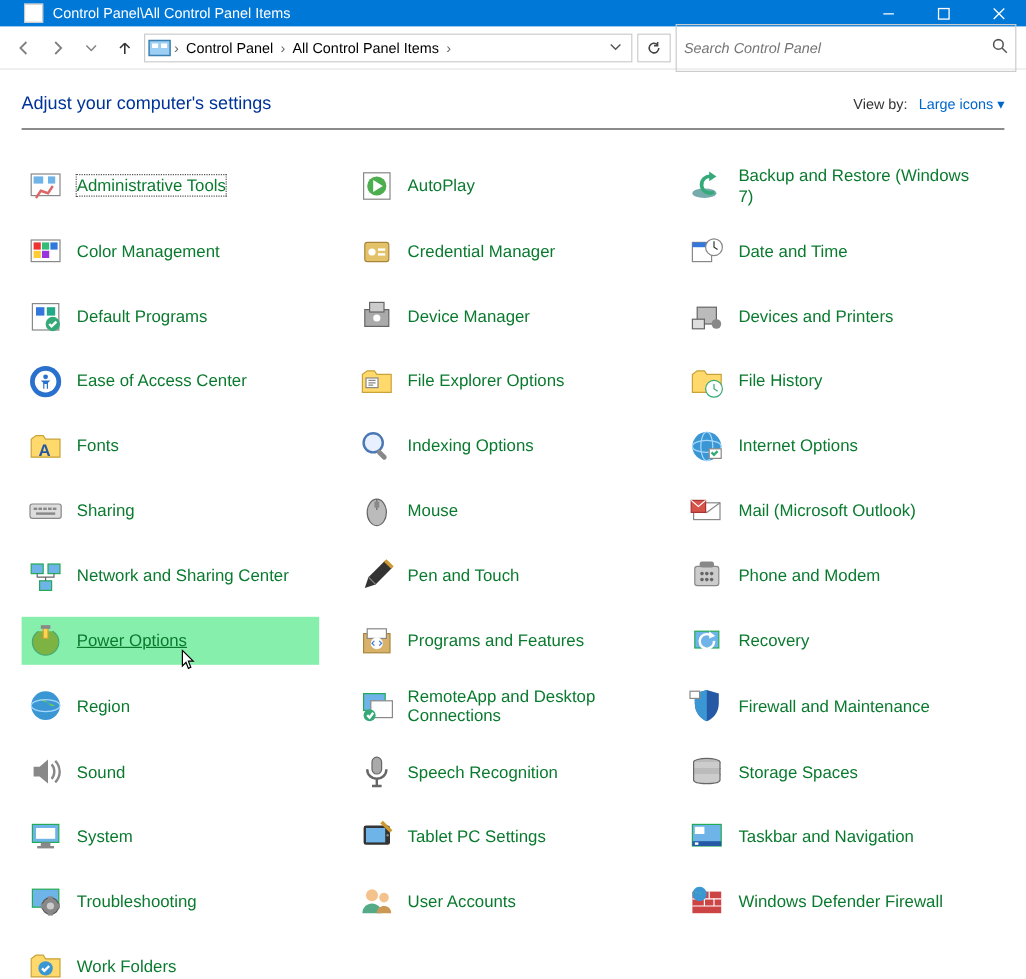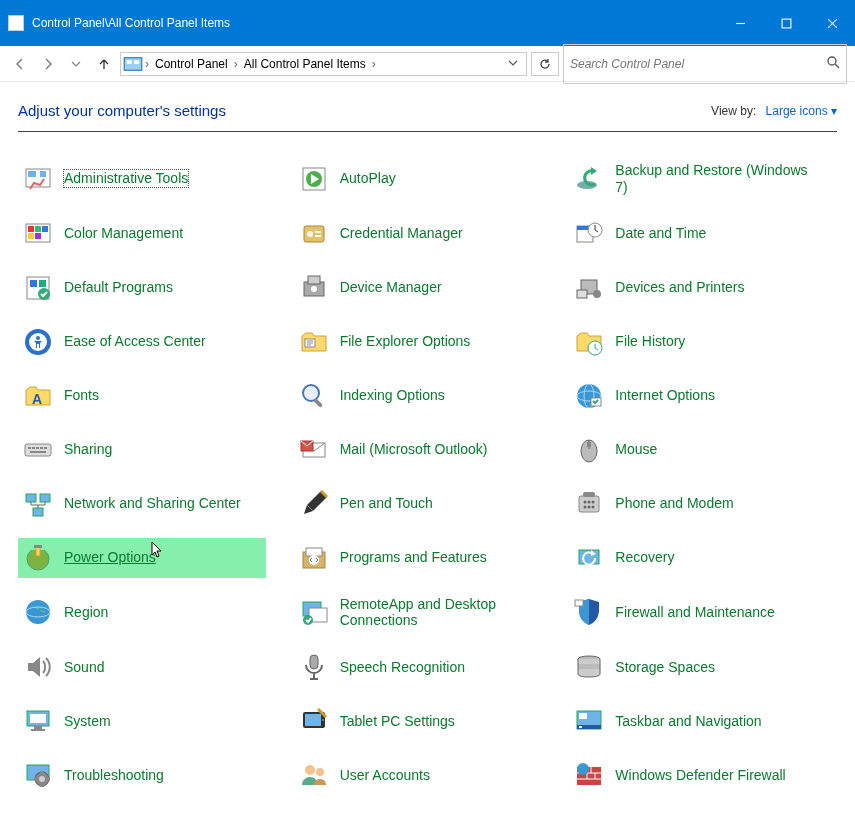--- a/index.html
+++ b/index.html
@@ -1,17 +1,17 @@
 <!DOCTYPE html>
 <html><head>
 <meta charset="utf-8">
 <style>
 * { box-sizing: border-box; margin: 0; padding: 0; }
 body { font-family: "Segoe UI", Tahoma, sans-serif; font-size: 12px; background: #fff; width: 855px; height: 816px; overflow: hidden; }
-.titlebar { background: #0078d7; color: #fff; height: 46px; display: flex; align-items: center; padding-left: 8px; justify-content: flex-end; }
+.titlebar { background: #0078d7; color: #fff; height: 22px; display: flex; align-items: center; padding-left: 20px; justify-content: flex-end; }
 .titlebar .tb-icon { width: 16px; height: 16px; margin-right: 8px; background: #fff; border: 1px solid #ccc; display: inline-block; }
 .titlebar .tb-title { flex: 1; font-size: 12px; }
 .tb-buttons { display: flex; height: 100%; }
 .tb-btn { width: 46px; display: flex; align-items: center; justify-content: center; color: #fff; }
 .tb-btn svg { width: 11px; height: 11px; }
 .navbar { height: 36px; display: flex; align-items: center; padding: 4px 8px; border-bottom: 1px solid #e5e5e5; gap: 4px; }
 .nav-arrow { width: 24px; height: 24px; display: flex; align-items: center; justify-content: center; color: #808080; }
 .nav-arrow.enabled { color: #333; }
 .addr-bar { flex: 1; height: 24px; border: 1px solid #ccc; display: flex; align-items: center; padding: 0 2px; }
 .addr-icon { width: 20px; height: 16px; display:flex; align-items:center; justify-content:center; }
@@ -293,37 +293,37 @@
             <rect x="18" y="13" width="3" height="2" fill="#888"></rect>
             <rect x="22" y="13" width="3" height="2" fill="#888"></rect>
             <rect x="8" y="17" width="16" height="2" fill="#888"></rect>
           </svg>
         </span>
         <span class="item-label">Sharing</span>
       </div>
       <div class="item">
         <span class="icon-box">
           <svg viewBox="0 0 32 32">
+            <ellipse cx="16" cy="17" rx="8" ry="11" fill="#bbb" stroke="#666"></ellipse>
+            <line x1="16" y1="6" x2="16" y2="15" stroke="#666"></line>
+            <rect x="14" y="8" width="4" height="5" fill="#888"></rect>
+          </svg>
+        </span>
+        <span class="item-label">Mouse</span>
+      </div>
+      <div class="item">
+        <span class="icon-box">
+          <svg viewBox="0 0 32 32">
             <rect x="5" y="9" width="22" height="14" fill="#fff" stroke="#888"></rect>
             <path d="M5 9l11 8 11-8" fill="none" stroke="#888"></path>
             <rect x="3" y="7" width="12" height="10" fill="#d6534a" stroke="#a33"></rect>
             <path d="M3 7l6 5 6-5" fill="none" stroke="#fff"></path>
           </svg>
         </span>
         <span class="item-label">Mail (Microsoft Outlook)</span>
-      </div>
-      <div class="item">
-        <span class="icon-box">
-          <svg viewBox="0 0 32 32">
-            <ellipse cx="16" cy="17" rx="8" ry="11" fill="#bbb" stroke="#666"></ellipse>
-            <line x1="16" y1="6" x2="16" y2="15" stroke="#666"></line>
-            <rect x="14" y="8" width="4" height="5" fill="#888"></rect>
-          </svg>
-        </span>
-        <span class="item-label">Mouse</span>
       </div>
       <div class="item">
         <span class="icon-box">
           <svg viewBox="0 0 32 32">
             <rect x="4" y="6" width="10" height="8" fill="#6fb4e8" stroke="#2a5"></rect>
             <rect x="18" y="6" width="10" height="8" fill="#6fb4e8" stroke="#2a5"></rect>
             <rect x="11" y="20" width="10" height="8" fill="#6fb4e8" stroke="#2a5"></rect>
             <path d="M9 14v3h14v-3M16 17v3" stroke="#666" fill="none"></path>
           </svg>
         </span>

